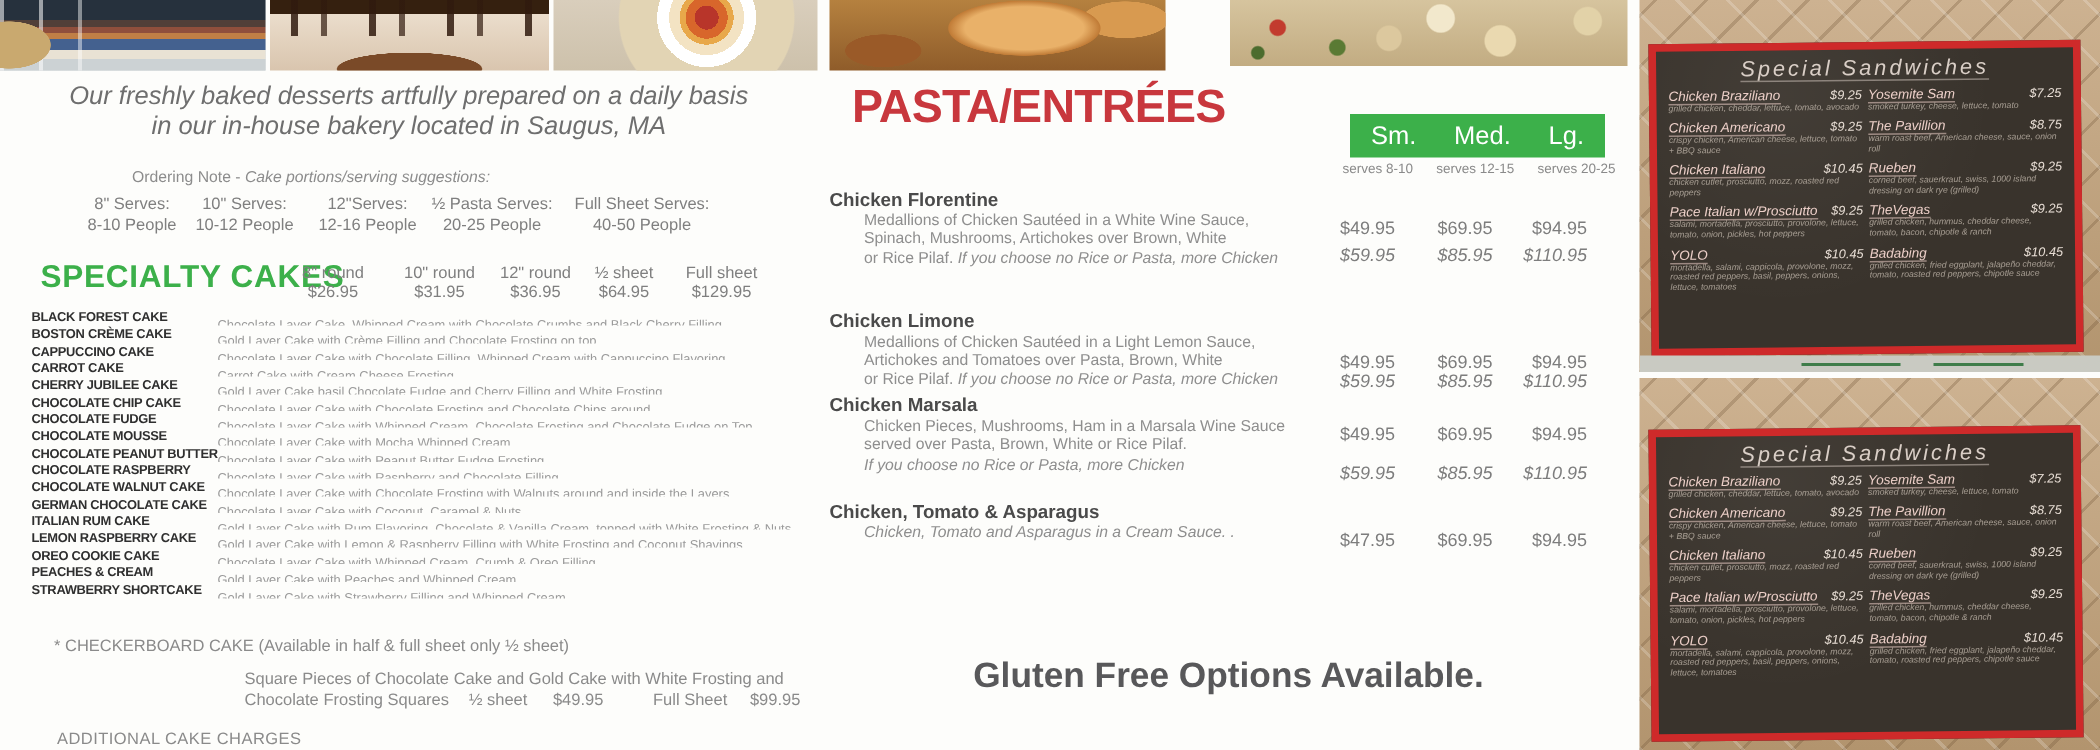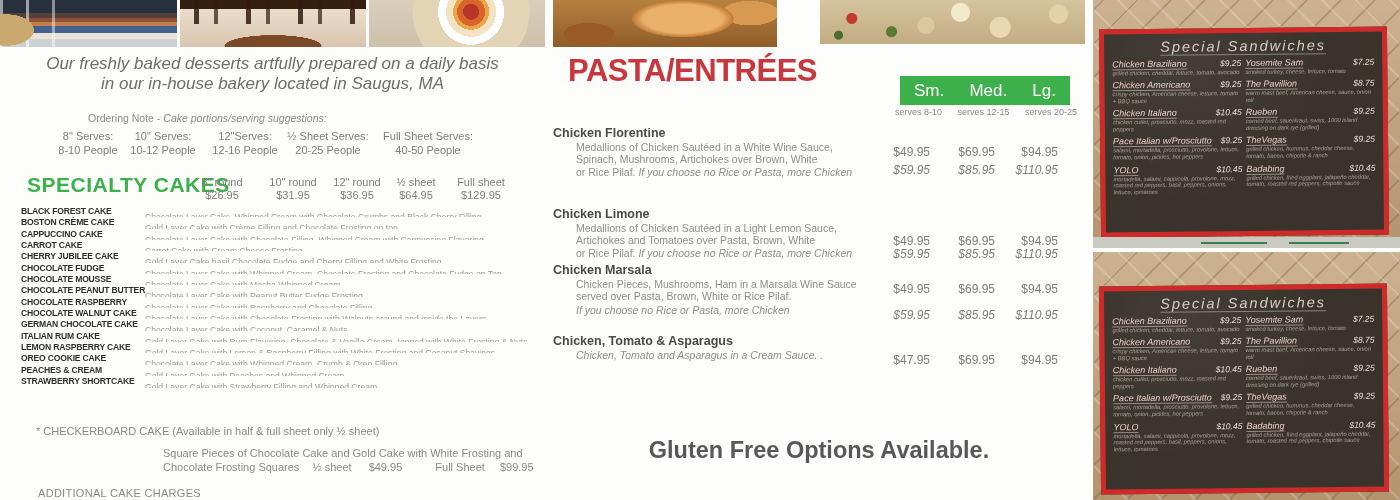--- a/index.html
+++ b/index.html
@@ -146,21 +146,21 @@
     </div>
     <div class="serv-col sc1">
       <div>10" Serves:</div>
       <div>10-12 People</div>
     </div>
     <div class="serv-col sc2">
       <div>12"Serves:</div>
       <div>12-16 People</div>
     </div>
     <div class="serv-col sc3">
-      <div>½ Sheet Serves:</div>
+      <div>½ Pasta Serves:</div>
       <div>20-25 People</div>
     </div>
     <div class="serv-col sc4">
       <div>Full Sheet Serves:</div>
       <div>40-50 People</div>
     </div>
 
     <h2 class="cakes-title">SPECIALTY CAKES</h2>
 
     <div class="pcol pc0">
@@ -183,20 +183,21 @@
       <div>Full sheet</div>
       <div>$129.95</div>
     </div>
 
     <div class="cake-list">
       <div class="cake-row"><span class="cname">BLACK FOREST CAKE</span><span class="cdesc">Chocolate Layer Cake, Whipped Cream with Chocolate Crumbs and Black Cherry Filling</span></div>
       <div class="cake-row"><span class="cname">BOSTON CRÈME CAKE</span><span class="cdesc">Gold Layer Cake with Crème Filling and Chocolate Frosting on top</span></div>
       <div class="cake-row"><span class="cname">CAPPUCCINO CAKE</span><span class="cdesc">Chocolate Layer Cake with Chocolate Filling, Whipped Cream with Cappuccino Flavoring</span></div>
       <div class="cake-row"><span class="cname">CARROT CAKE</span><span class="cdesc">Carrot Cake with Cream Cheese Frosting</span></div>
       <div class="cake-row"><span class="cname">CHERRY JUBILEE CAKE</span><span class="cdesc">Gold Layer Cake basil Chocolate Fudge and Cherry Filling and White Frosting</span></div>
+      <div class="cake-row"><span class="cname">CHOCOLATE CHIP CAKE</span><span class="cdesc">Chocolate Layer Cake with Chocolate Frosting and Chocolate Chips around</span></div>
       <div class="cake-row"><span class="cname">CHOCOLATE FUDGE</span><span class="cdesc">Chocolate Layer Cake with Whipped Cream, Chocolate Frosting and Chocolate Fudge on Top</span></div>
       <div class="cake-row"><span class="cname">CHOCOLATE MOUSSE</span><span class="cdesc">Chocolate Layer Cake with Mocha Whipped Cream</span></div>
       <div class="cake-row"><span class="cname">CHOCOLATE PEANUT BUTTER</span><span class="cdesc">Chocolate Layer Cake with Peanut Butter Fudge Frosting</span></div>
       <div class="cake-row"><span class="cname">CHOCOLATE RASPBERRY</span><span class="cdesc">Chocolate Layer Cake with Raspberry and Chocolate Filling</span></div>
       <div class="cake-row"><span class="cname">CHOCOLATE WALNUT CAKE</span><span class="cdesc">Chocolate Layer Cake with Chocolate Frosting with Walnuts around and inside the Layers</span></div>
       <div class="cake-row"><span class="cname">GERMAN CHOCOLATE CAKE</span><span class="cdesc">Chocolate Layer Cake with Coconut, Caramel &amp; Nuts</span></div>
       <div class="cake-row"><span class="cname">ITALIAN RUM CAKE</span><span class="cdesc">Gold Layer Cake with Rum Flavoring, Chocolate &amp; Vanilla Cream, topped with White Frosting &amp; Nuts</span></div>
       <div class="cake-row"><span class="cname">LEMON RASPBERRY CAKE</span><span class="cdesc">Gold Layer Cake with Lemon &amp; Raspberry Filling with White Frosting and Coconut Shavings</span></div>
       <div class="cake-row"><span class="cname">OREO COOKIE CAKE</span><span class="cdesc">Chocolate Layer Cake with Whipped Cream, Crumb &amp; Oreo Filling</span></div>
       <div class="cake-row"><span class="cname">PEACHES &amp; CREAM</span><span class="cdesc">Gold Layer Cake with Peaches and Whipped Cream</span></div>

